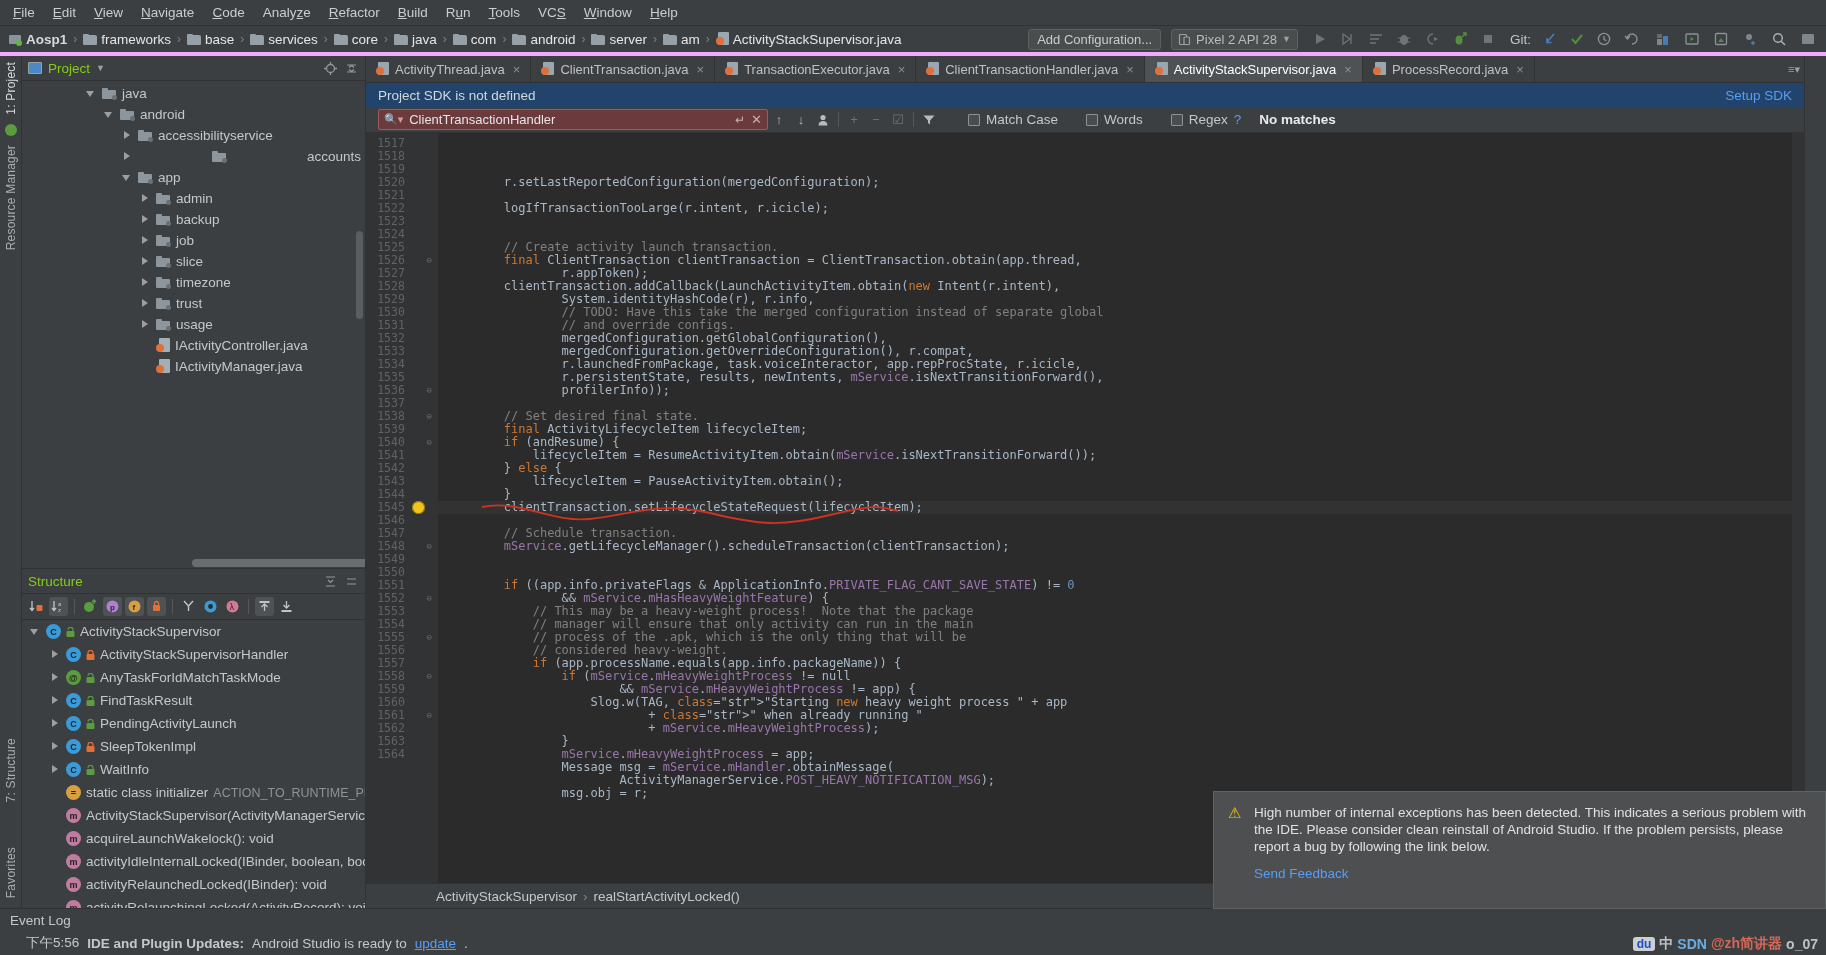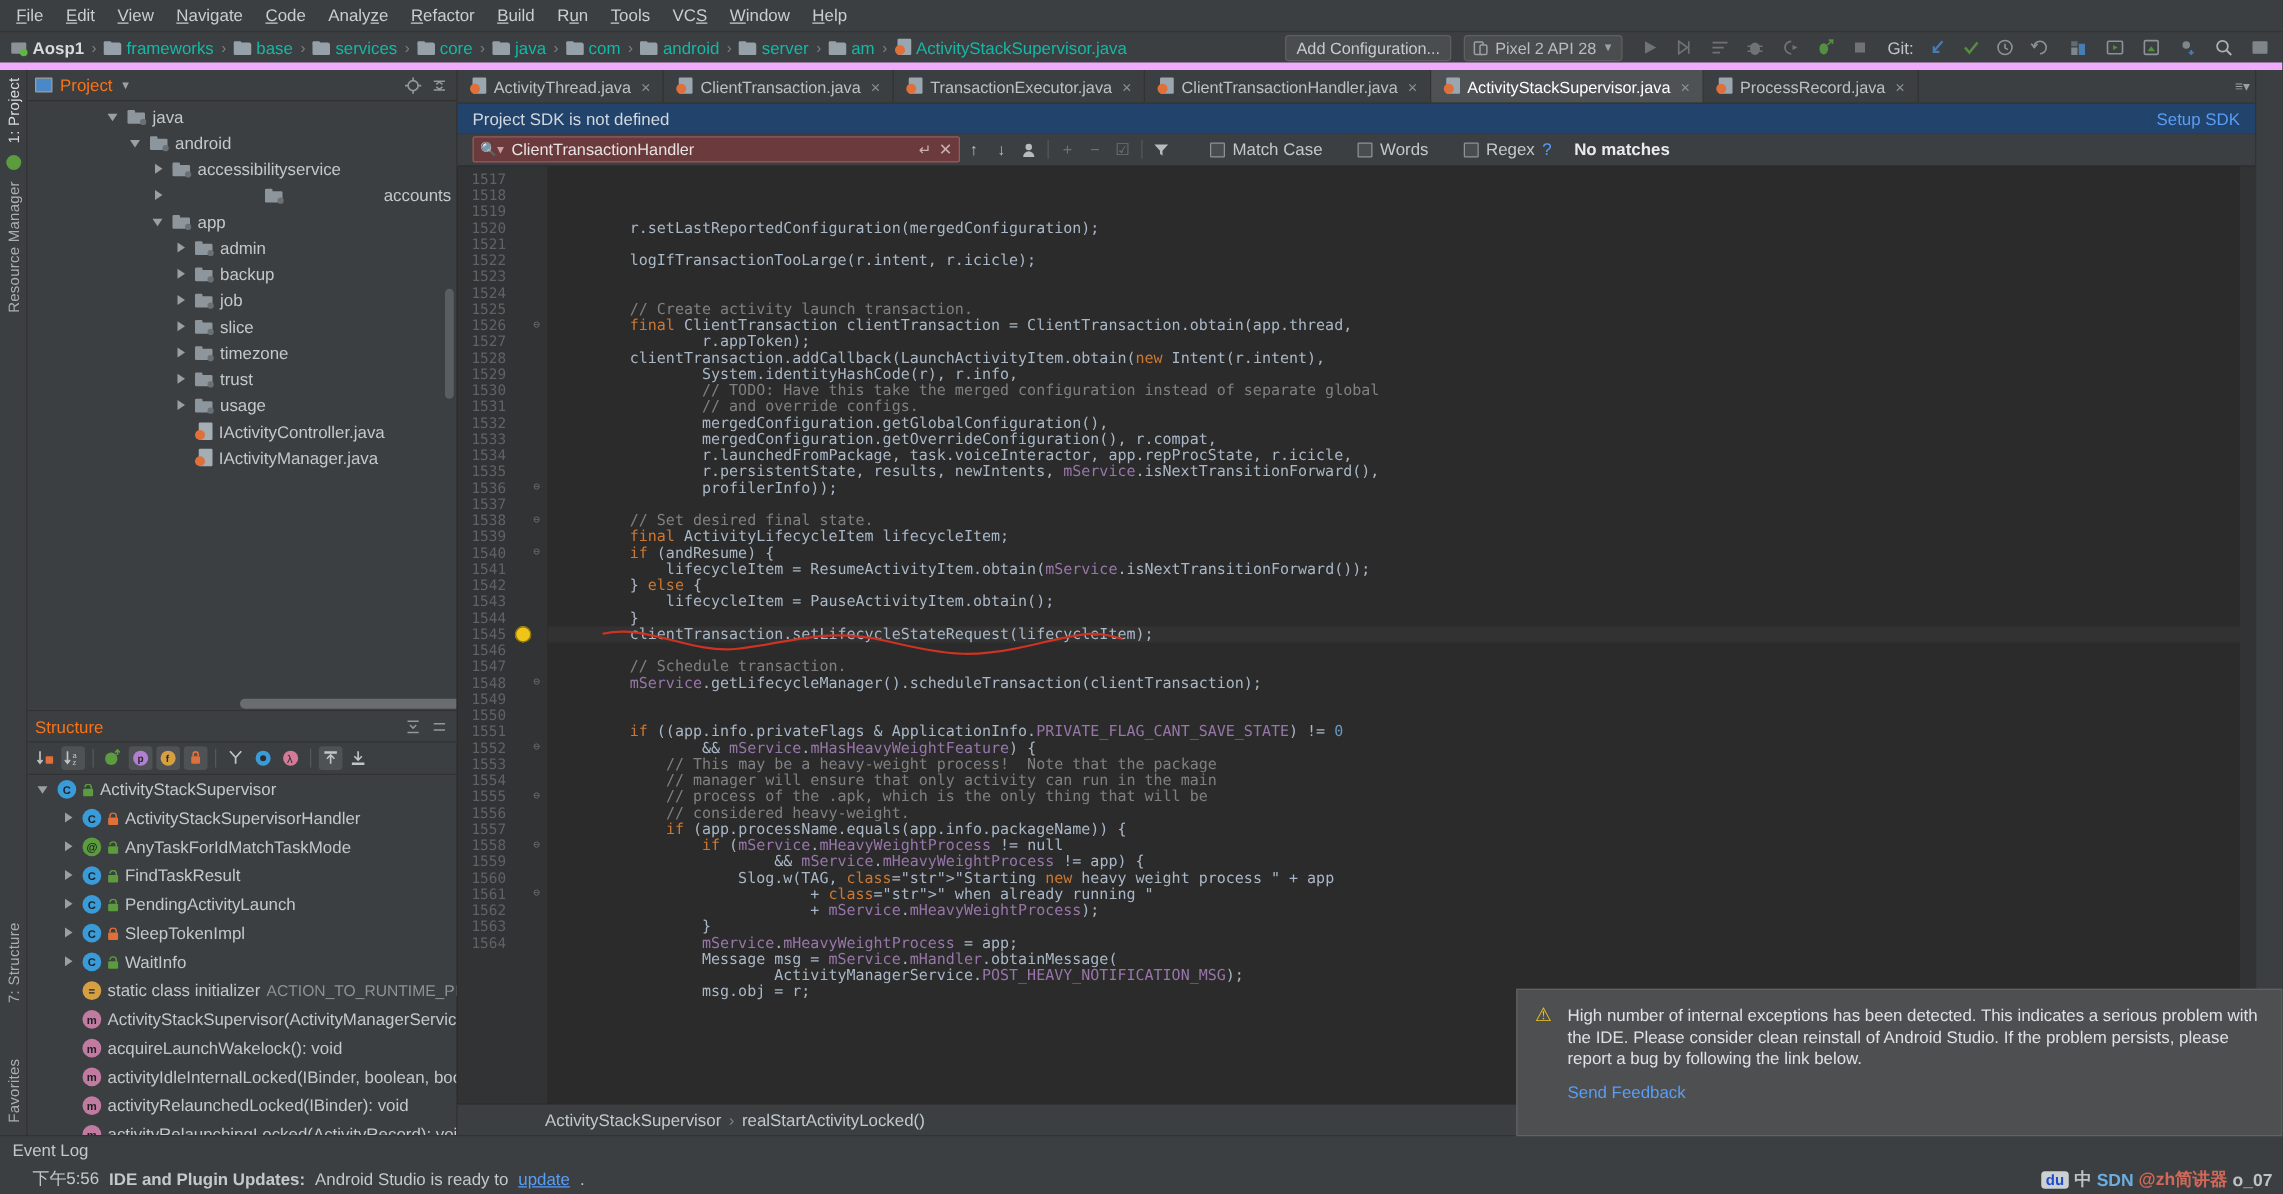--- a/index.html
+++ b/index.html
@@ -17,24 +17,24 @@
   .menubar {
     height: 26px; background: #3c3f41; display: flex; align-items: center;
     padding-left: 4px; border-bottom: 1px solid #323232; flex: 0 0 26px;
   }
   .menubar .mi { padding: 3px 9px; font-size: 13.5px; color: #c8cdd1; cursor: default; white-space: nowrap; }
   .mi u { text-decoration: underline; }
 
   
   .navrow {
     height: 30px; background: #3c3f41; display: flex; align-items: center;
-    padding: 0 6px; flex: 0 0 30px; border-bottom: 6px solid #f0abfc; text-align: right;
+    padding: 0 6px; flex: 0 0 30px; border-bottom: 4px solid #f0abfc; text-align: right;
   }
   .crumbs { display: flex; align-items: center; gap: 0; flex: 0 0 auto; }
-  .crumb { display: flex; align-items: center; gap: 4px; padding: 0 3px; font-size: 13.5px; color: #14b8a6; white-space: nowrap; }
+  .crumb { display: flex; align-items: center; gap: 4px; padding: 0 3px; font-size: 13.5px; color: #e5e5e5; white-space: nowrap; }
   .crumb.module { font-weight: bold; color: #d6dadd; }
   .sep { color: #7d8084; padding: 0 3px; font-size: 12px; }
   .ico-folder { width: 14px; height: 11px; position: relative; display: inline-block; }
   .ico-folder:before {
     content: ""; position: absolute; left: 0; top: 1px; width: 14px; height: 10px;
     background: #96a0a8; border-radius: 1px 2px 1px 1px;
   }
   .ico-folder:after {
     content: ""; position: absolute; left: 0; top: 0px; width: 6px; height: 3px;
     background: #96a0a8; border-radius: 1px;
@@ -77,21 +77,21 @@
   .vtab.active { color: #d8dcdf; }
   .vtab-bottom { position: absolute; bottom: 4px; }
 
   
   .leftcol { width: 344px; flex: 0 0 344px; display: flex; flex-direction: column; background: #3c3f41; border-right: 1px solid #323232; }
 
   .panel-head {
     height: 25px; display: flex; align-items: center; padding: 0 6px; gap: 6px;
     background: #3c3f41; border-bottom: 1px solid #323232; flex: 0 0 25px;
   }
-  .panel-title { font-size: 13.5px; color: #f97316; }
+  .panel-title { font-size: 13.5px; color: #84cc16; }
   .panel-head .spacer { flex: 1 1 auto; }
   .ph-ico { width: 15px; height: 15px; opacity: .8; }
 
   .tree { flex: 1 1 auto; overflow: hidden; position: relative; padding-top: 2px; }
   .tnode {
     height: 21px; display: flex; align-items: center; gap: 5px; font-size: 13.5px;
     color: #c3c8cc; white-space: nowrap; padding-right: 4px;
   }
   .arrow { width: 11px; height: 11px; flex: 0 0 11px; position: relative; }
   .arrow.closed:before {

